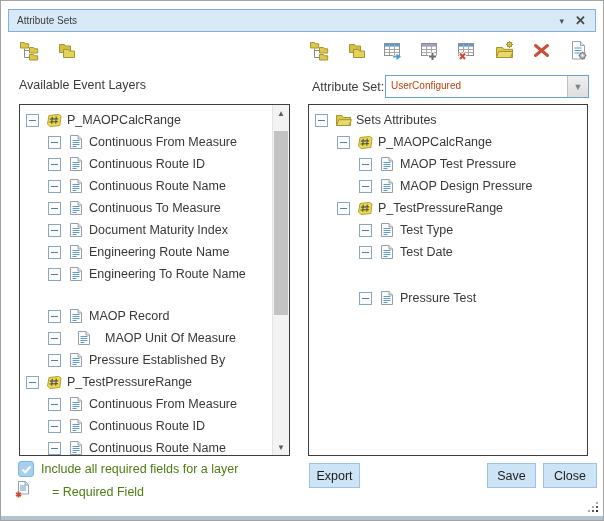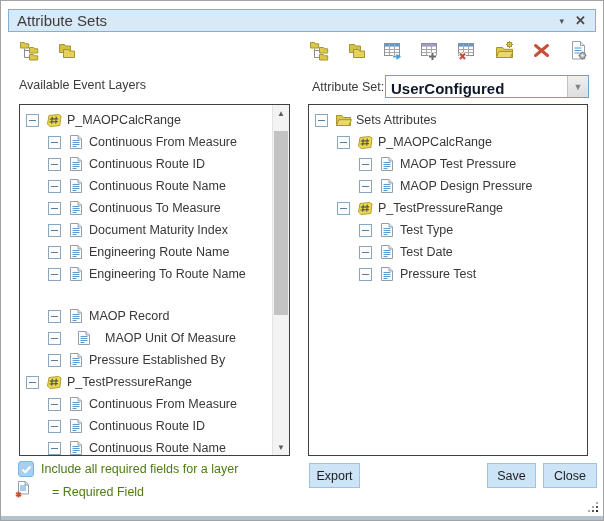--- a/index.html
+++ b/index.html
@@ -14,21 +14,21 @@
     border:1px solid #a3a3a3; background:#fff; overflow:hidden;
   }
   .bottom-edge { position:absolute; left:0; right:0; bottom:0; height:4px; background:#b2c1ce; }
 
   
   .titlebar {
     position:absolute; top:8px; left:7px; right:7px; height:23px;
     background:#d8e9f8; border:1px solid #7fb0de;
     display:flex; align-items:center;
   }
-  .titlebar .title { padding-left:8px; font-size:15px; color:#3c3c3c; }
+  .titlebar .title { padding-left:8px; font-size:10px; color:#3c3c3c; }
   .tb-controls { margin-left:auto; display:flex; align-items:center; gap:11px; padding-right:9px; }
   .tb-caret { font-size:9px; color:#555; cursor:pointer; }
   .tb-close { font-size:13px; font-weight:700; color:#4a4a4a; cursor:pointer; line-height:1; }
 
   
   .toolbar { position:absolute; top:39px; height:24px; display:flex; gap:13px; align-items:center; }
   .toolbar.tleft { left:16px; }
   .toolbar.tright { left:306px; }
   .tool-btn {
     width:24px; height:24px; border:none; background:transparent; padding:1px;
@@ -37,21 +37,21 @@
 
   
   .section-label { position:absolute; font-size:12.5px; color:#3a3a3a; white-space:nowrap; }
   .lbl-available { left:18px; top:77px; }
   .lbl-attrset { left:311px; top:79px; }
 
   .combo {
     position:absolute; left:384px; top:74px; width:204px; height:23px;
     border:1px solid #68a0d8; background:#fff; display:flex; cursor:pointer;
   }
-  .combo-value { flex:1; font-size:15px; color:#0f172a; padding:4px 0 0 5px; overflow:hidden; white-space:nowrap;font-weight:bold; }
+  .combo-value { flex:1; font-size:10px; color:#c2410c; padding:4px 0 0 5px; overflow:hidden; white-space:nowrap; }
   .combo-btn {
     width:21px; background:linear-gradient(#efefef,#dedede);
     border-left:1px solid #c2c2c2; display:flex; align-items:center; justify-content:center;
     color:#76848f; font-size:9px;
   }
 
   
   .panel {
     position:absolute; top:103px; height:352px; border:1px solid #3f3f3f;
     background:#fff; overflow:hidden;
@@ -593,21 +593,21 @@
               <path d="M1.5 1.5h7.5L12.5 5v9.5H1.5z" fill="#fdfdfd" stroke="#93a0ac"></path>
               <path d="M9 1.5V5h3.5" fill="#dde6ed" stroke="#93a0ac"></path>
               <g stroke="#5b9bd5" fill="none">
                 <path d="M3.5 6.5h7M3.5 8.5h7M3.5 10.5h7M3.5 12.5h4"></path>
               </g>
             </svg>
           </span>
           <span class="node-label">Test Date</span>
         </div>
 
-        <div class="tree-row" style="padding-left: 50px;">
+        <div class="tree-row" style="padding-left: 50px; margin-top: 24px;">
           <span class="minus-box">
             <span class="minus-line"></span>
           </span>
           <span class="node-icon">
             <svg width="14" height="16" viewBox="0 0 14 16">
               <path d="M1.5 1.5h7.5L12.5 5v9.5H1.5z" fill="#fdfdfd" stroke="#93a0ac"></path>
               <path d="M9 1.5V5h3.5" fill="#dde6ed" stroke="#93a0ac"></path>
               <g stroke="#5b9bd5" fill="none">
                 <path d="M3.5 6.5h7M3.5 8.5h7M3.5 10.5h7M3.5 12.5h4"></path>
               </g>

